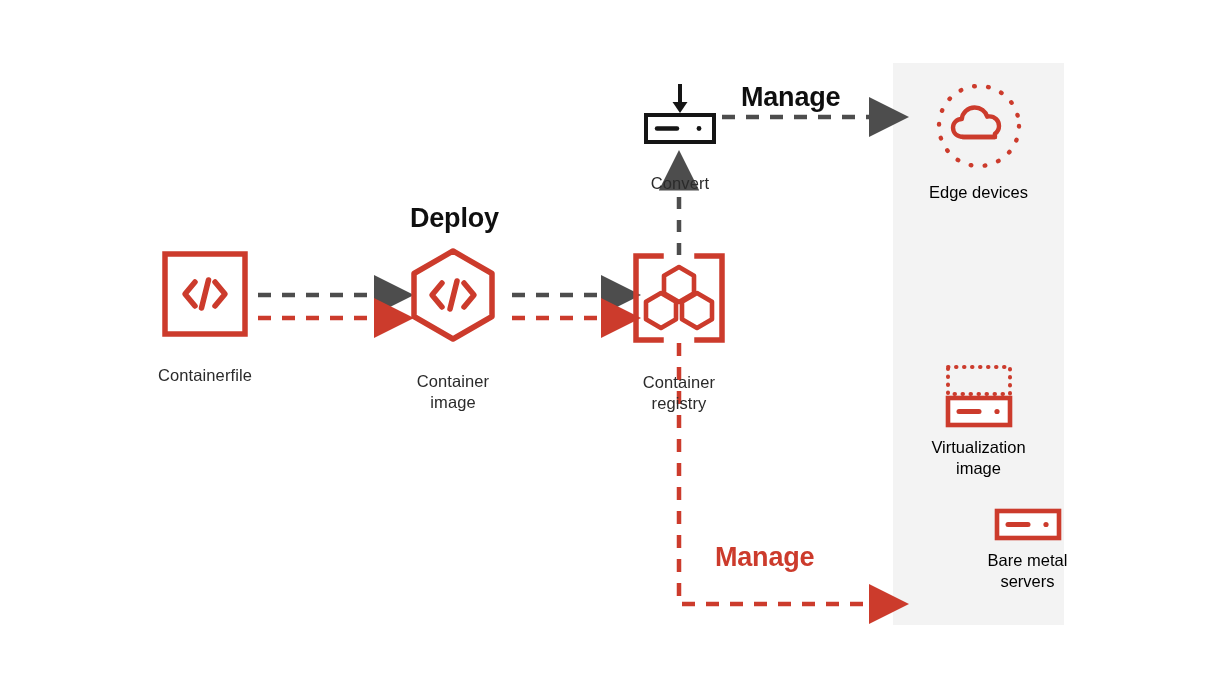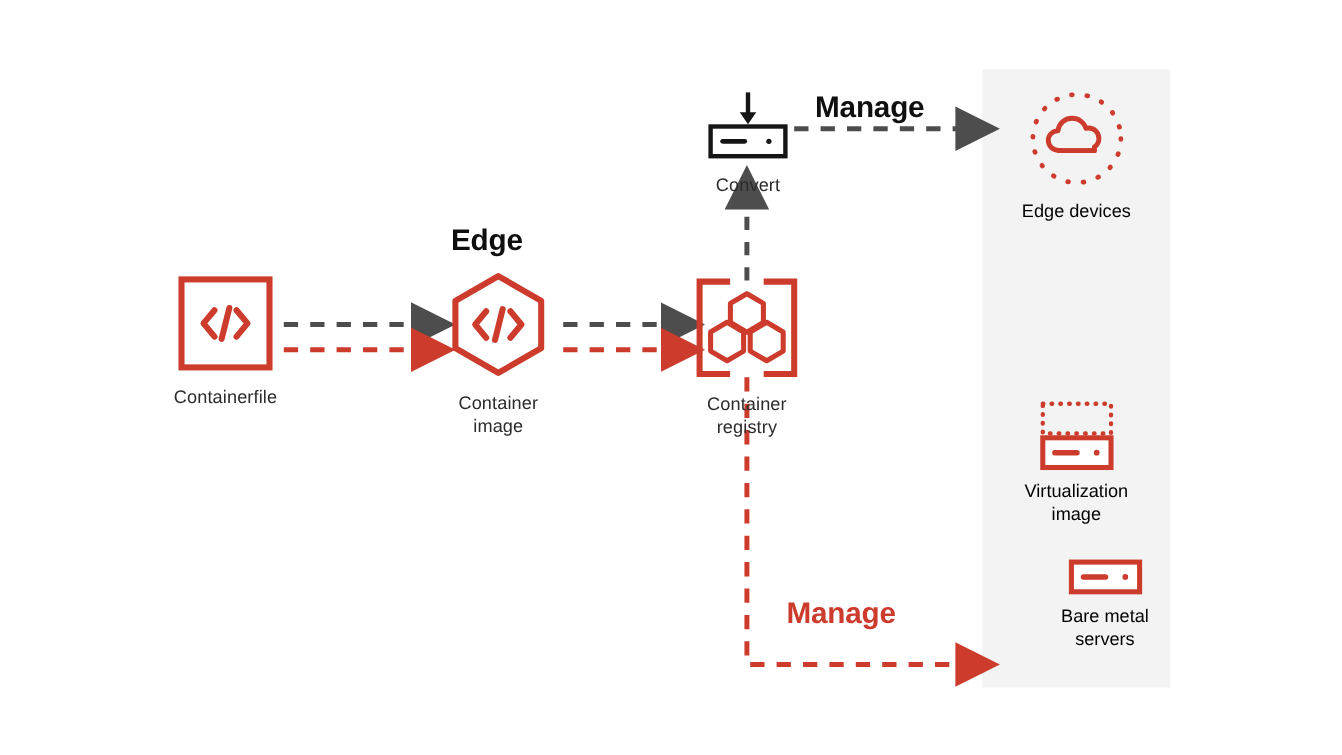--- a/index.html
+++ b/index.html
@@ -19,21 +19,21 @@
     background: #ffffff;
     overflow: hidden;
   }
   .node {
     position: absolute;
     display: flex;
     flex-direction: column;
     align-items: center;
   }
   .node-caption {
-    margin-top: 14px;
+    margin-top: 28px;
     font-size: 16.5px;
     line-height: 1.26;
     color: #2b2b2b;
     text-align: center;
     letter-spacing: .1px;
     white-space: pre-line;
   }
   .panel-caption {
     margin-top: 8px;
     font-size: 16.5px;
@@ -118,21 +118,21 @@
 
     <g>
       <line x1="722" y1="117" x2="873" y2="117" stroke="#4d4d4d" stroke-width="4.5" stroke-dasharray="13 11" marker-end="url(#ah-gray)"></line>
     </g>
 
     <g>
       <path d="M679,343 L679,604 L873,604" fill="none" stroke="#cc3b2c" stroke-width="4.5" stroke-dasharray="13 11" marker-end="url(#ah-red)"></path>
     </g>
   </svg>
 
-  <div class="stage-label" id="label-build">Edge</div>
+  <div class="stage-label" id="label-build">Deploy</div>
   <div class="stage-label" id="label-deploy">Manage</div>
   <div class="stage-label" id="label-manage">Manage</div>
 
   <div class="node" style="left:157px; top:251px; width:96px;">
     <span>
       <svg width="86" height="86" viewBox="0 0 86 86">
         <rect x="3" y="3" width="80" height="80" fill="none" stroke="#cc3b2c" stroke-width="5.5"></rect>
         <path d="M33 31 L23 43 L33 55" fill="none" stroke="#cc3b2c" stroke-width="5.5" stroke-linecap="round" stroke-linejoin="round"></path>
         <path d="M53 31 L63 43 L53 55" fill="none" stroke="#cc3b2c" stroke-width="5.5" stroke-linecap="round" stroke-linejoin="round"></path>
         <line x1="46.5" y1="29" x2="39.5" y2="57" stroke="#cc3b2c" stroke-width="5.5" stroke-linecap="round"></line>
@@ -208,21 +208,21 @@
         <rect x="17" y="4" width="62" height="27" fill="none" stroke="#cc3b2c" stroke-width="4" stroke-linecap="round" stroke-dasharray="0.5 7.5"></rect>
         <rect x="17" y="35" width="62" height="27" fill="#ffffff" stroke="#cc3b2c" stroke-width="4.6"></rect>
         <line x1="28" y1="48.5" x2="48" y2="48.5" stroke="#cc3b2c" stroke-width="5" stroke-linecap="round"></line>
         <circle cx="66" cy="48.5" r="2.6" fill="#cc3b2c"></circle>
       </svg>
     </span>
     <div class="panel-caption">Virtualization
 image</div>
   </div>
 
-  <div class="panel-item" style="left:919px; top:508px;justify-content:space-between;">
+  <div class="panel-item" style="left:942px; top:508px;justify-content:space-between;">
     <span>
       <svg width="96" height="34" viewBox="0 0 96 34">
         <rect x="17" y="3" width="62" height="27" fill="#ffffff" stroke="#cc3b2c" stroke-width="4.6"></rect>
         <line x1="28" y1="16.5" x2="48" y2="16.5" stroke="#cc3b2c" stroke-width="5" stroke-linecap="round"></line>
         <circle cx="66" cy="16.5" r="2.6" fill="#cc3b2c"></circle>
       </svg>
     </span>
     <div class="panel-caption">Bare metal
 servers</div>
   </div>

